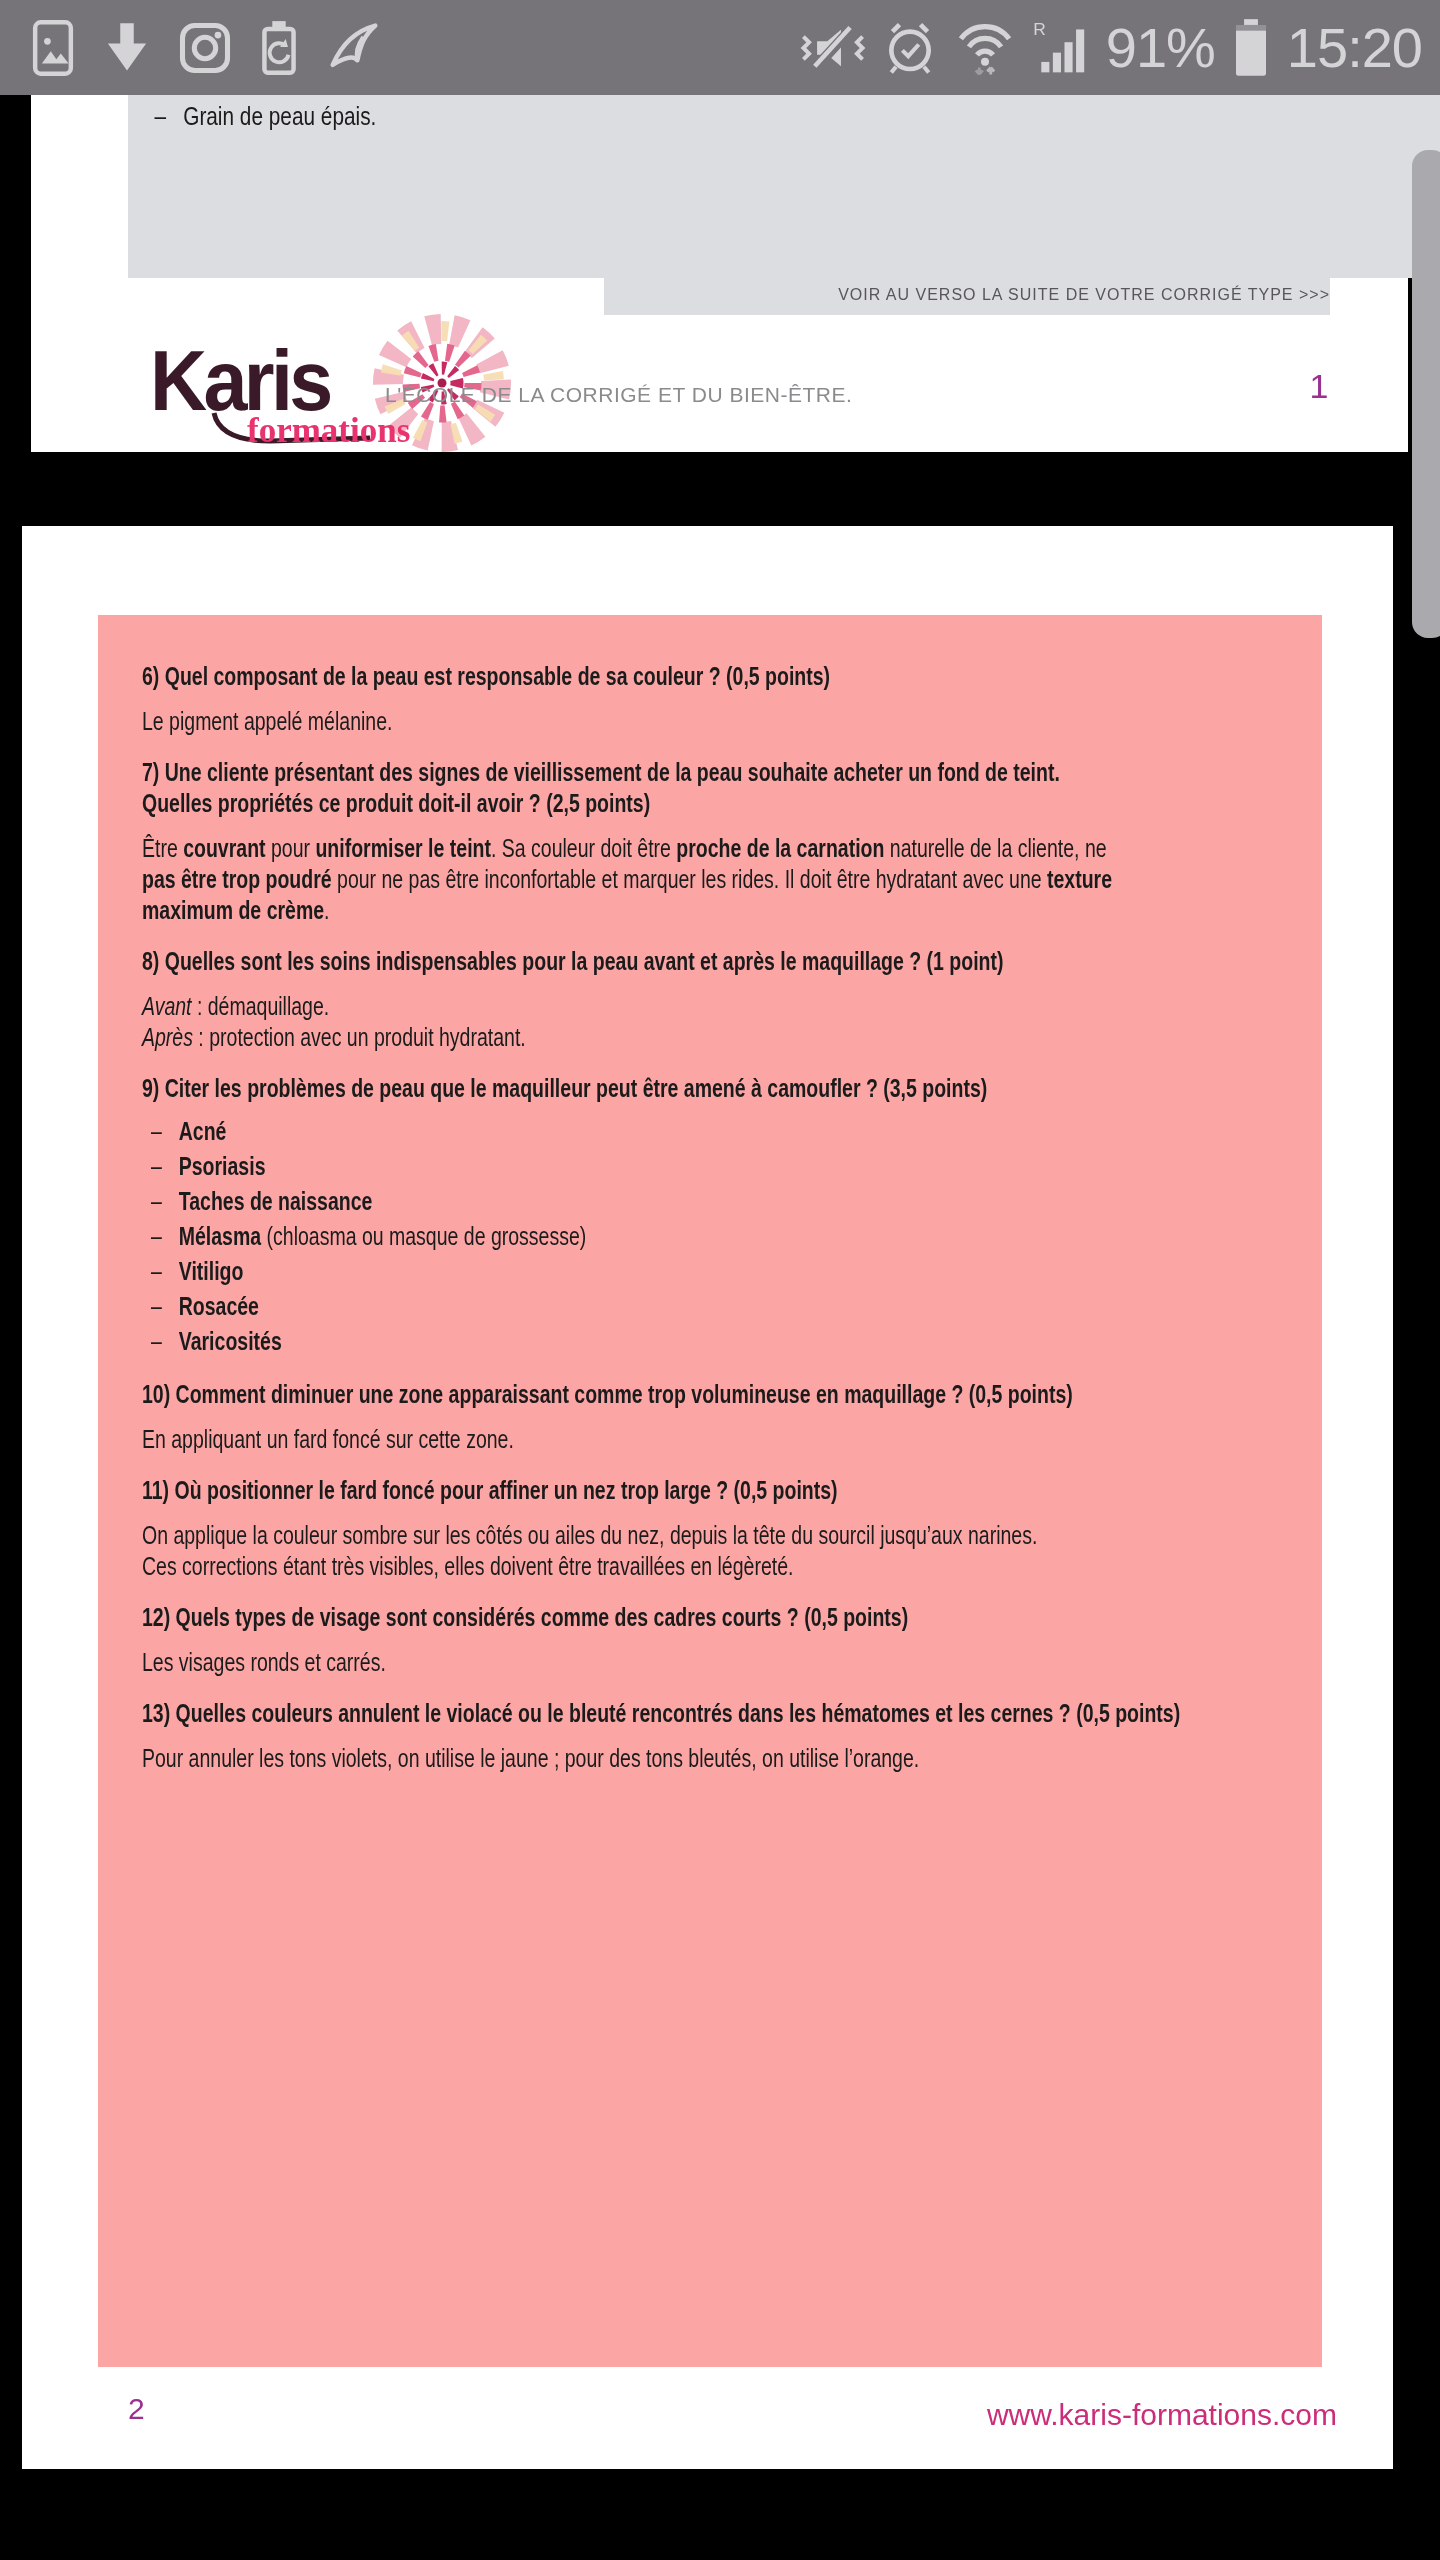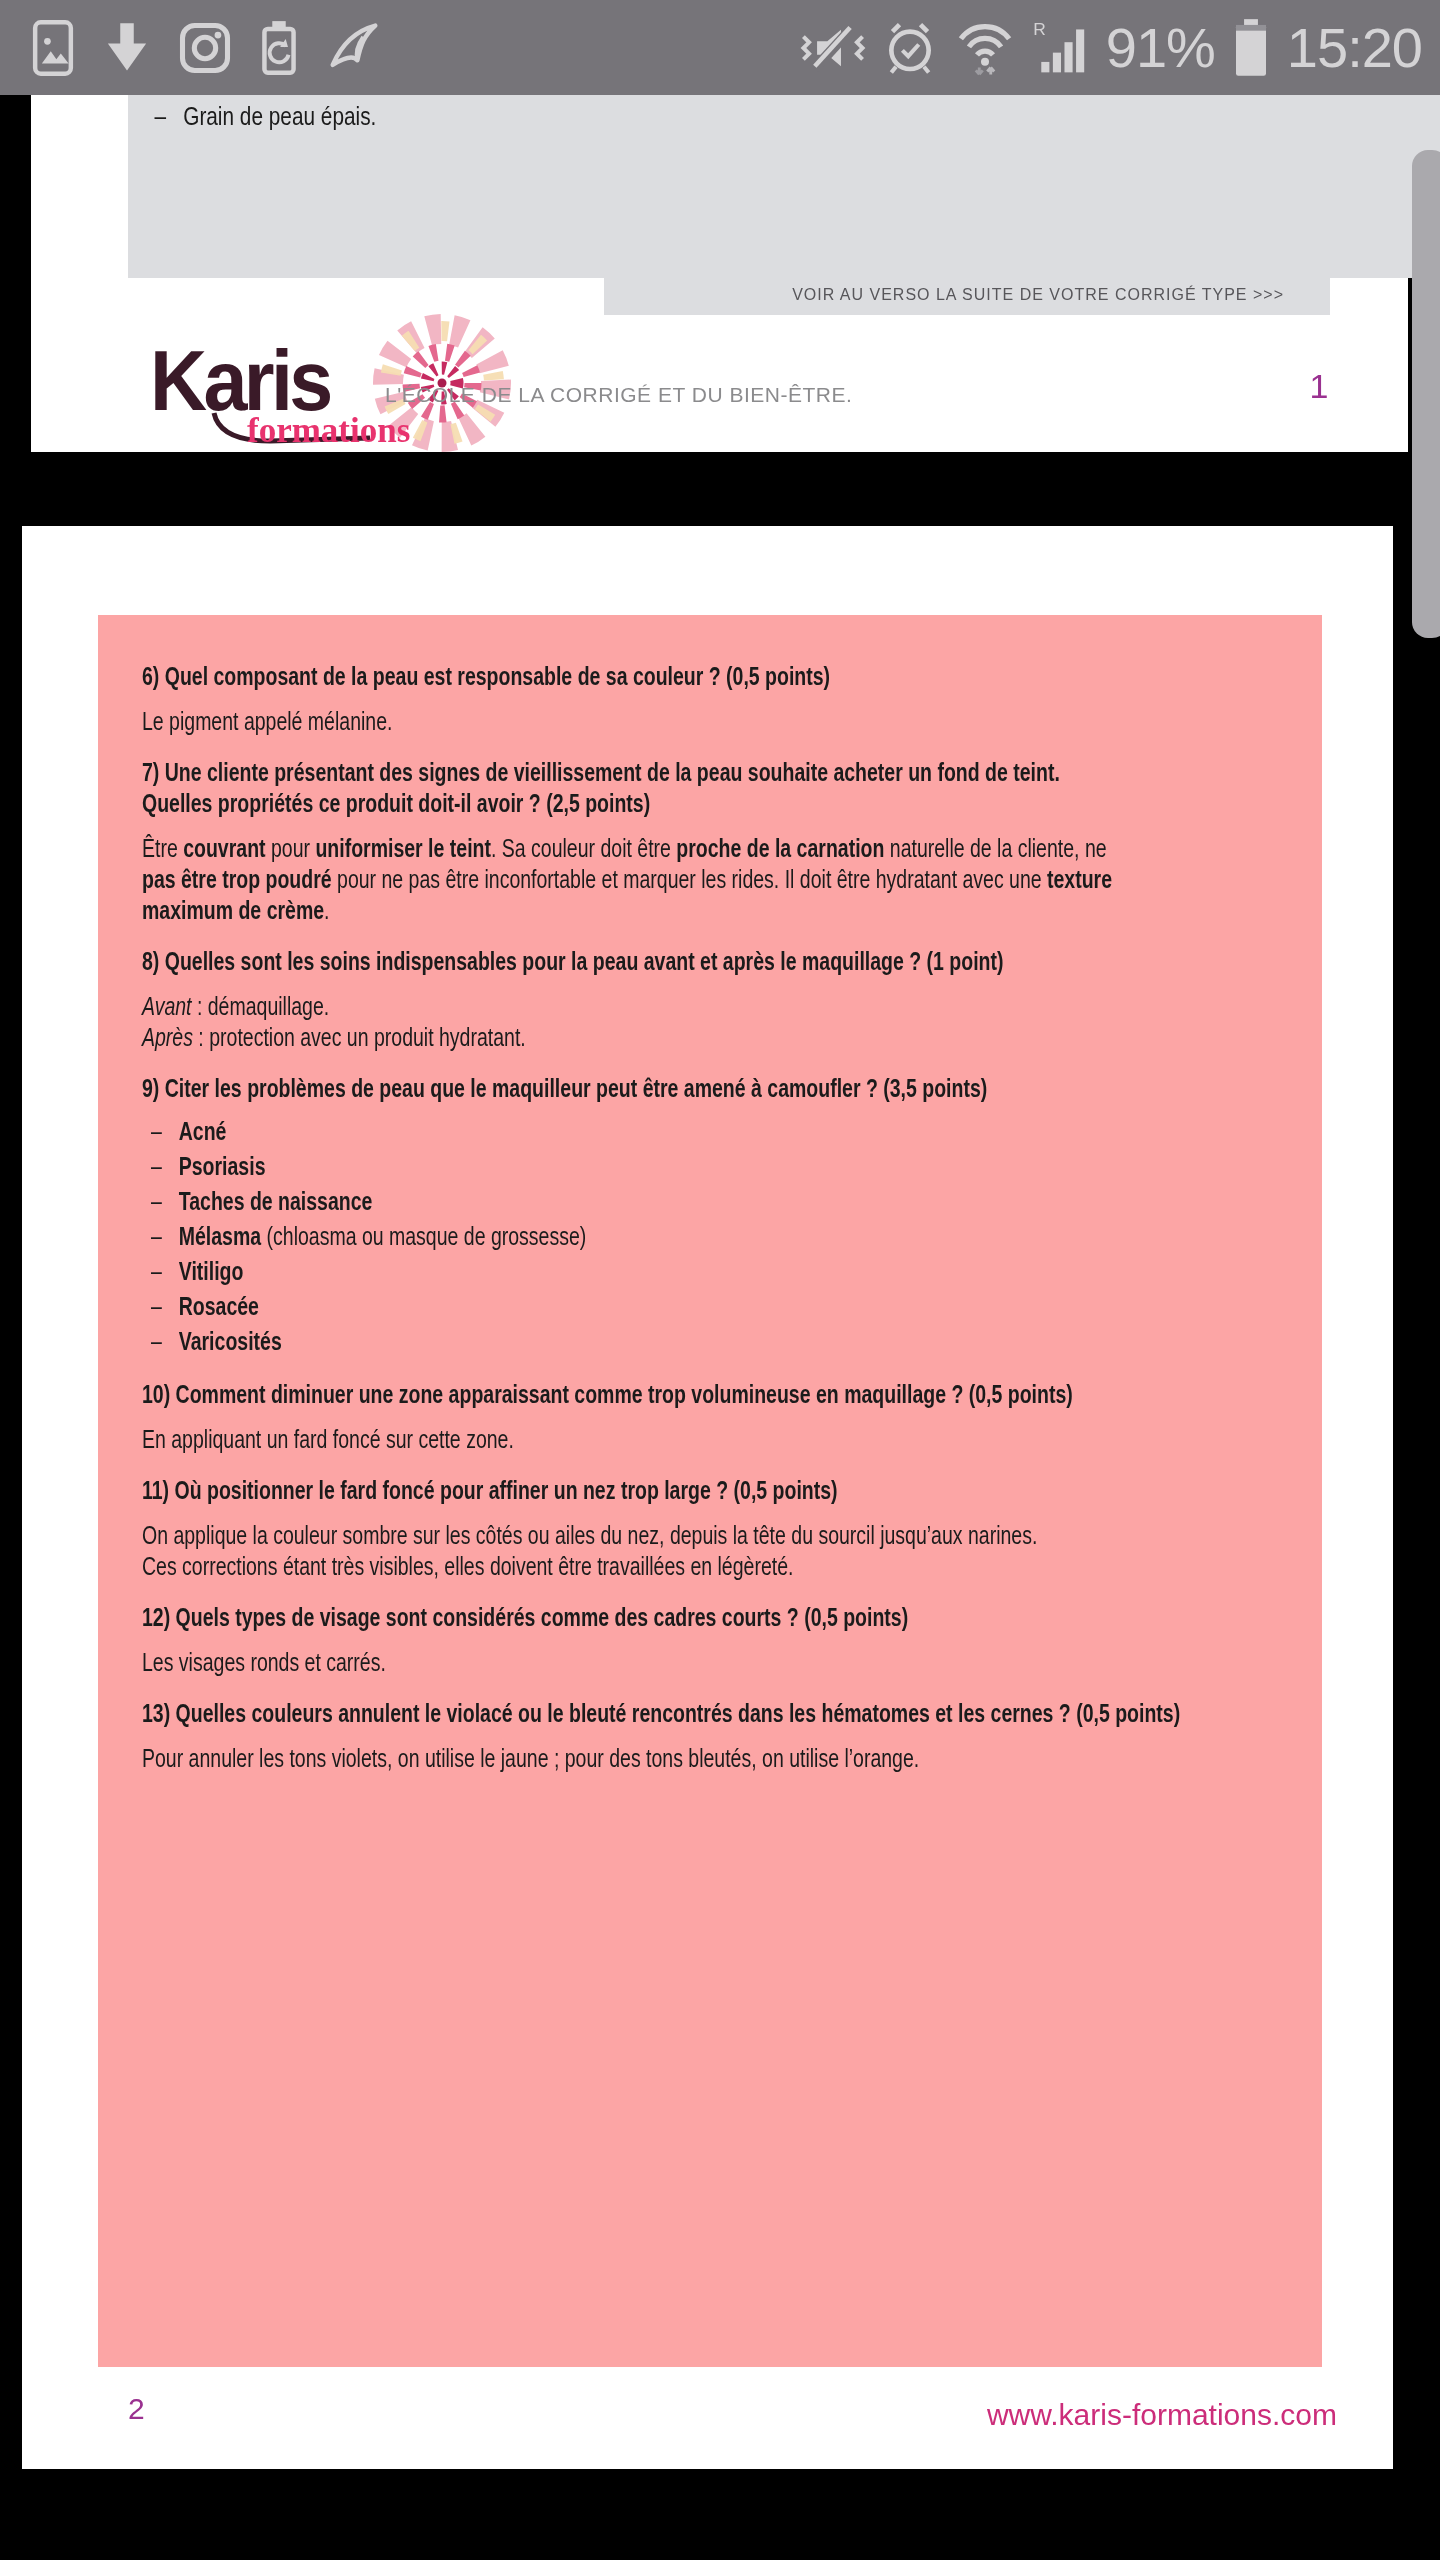--- a/index.html
+++ b/index.html
@@ -15,21 +15,21 @@
   .sb-text{color:#d4d3d5;font-size:56px;font-weight:400;letter-spacing:-1px;line-height:95px;text-align:center;}
 
   
   .viewport{position:absolute;left:0;top:95px;width:1440px;height:2465px;background:#000;}
   .page{position:absolute;background:#fff;}
   .page1{left:31px;top:0;width:1377px;height:357px;}
   .page2{left:22px;top:431px;width:1371px;height:1943px;}
 
   .graybox1{position:absolute;left:97px;top:0;width:1414px;height:183px;background:#dcdde0;}
   .verso-strip{position:absolute;left:573px;top:183px;width:726px;height:37px;background:#dcdde0;
-               text-align:right;line-height:34px;padding-right:46px;box-sizing:border-box;
+               text-align:right;line-height:34px;box-sizing:border-box;
                font-size:16px;letter-spacing:1px;color:#57565a;}
   .bullet-line{padding:6px 0 0 33px;font-size:26px;color:#1b1b1b;white-space:nowrap;
                transform:scaleX(0.8);transform-origin:0 0;}
   .bullet-line .dash{display:inline-block;width:36px;}
 
   .logo{position:absolute;left:119px;top:224px;width:600px;height:130px;}
   .logo-karis{position:absolute;left:0;top:18px;font-size:86px;font-weight:bold;color:#3a1a28;
               letter-spacing:-4px;transform:scaleX(0.92);transform-origin:0 0;line-height:86px;}
   .logo-formations{position:absolute;left:97px;top:92px;font-size:35px;font-weight:bold;
                    color:#e8336e;letter-spacing:0px;font-family:Liberation Serif, serif;}

